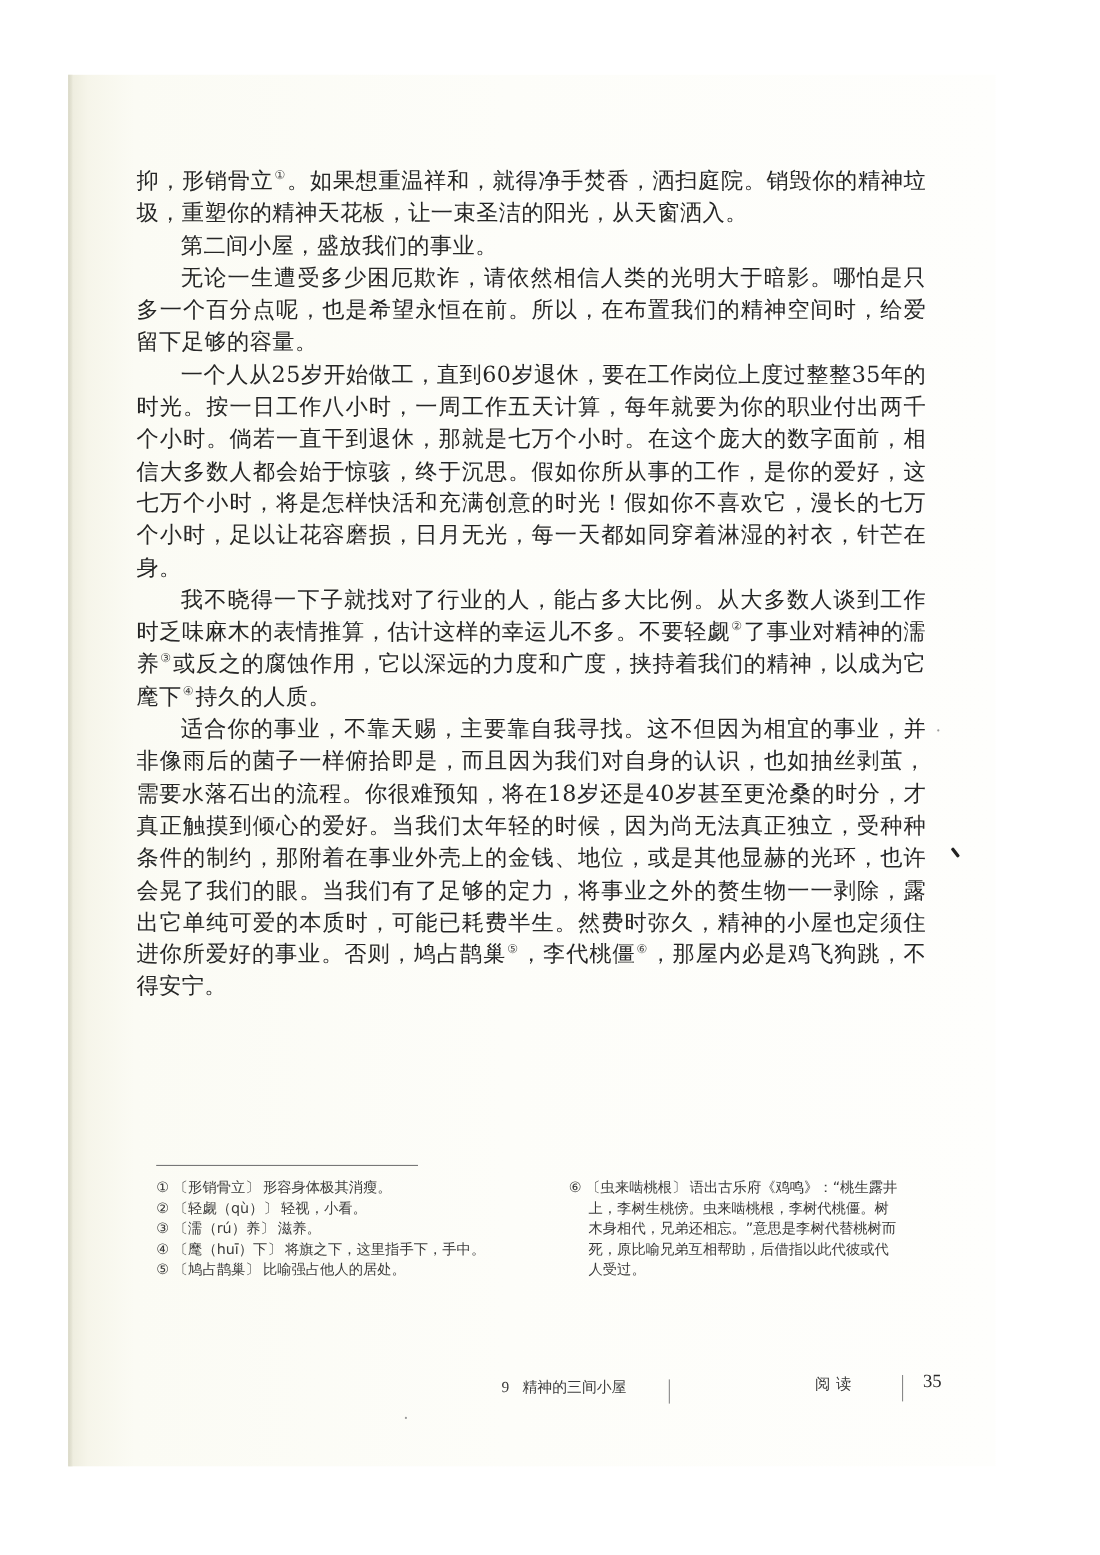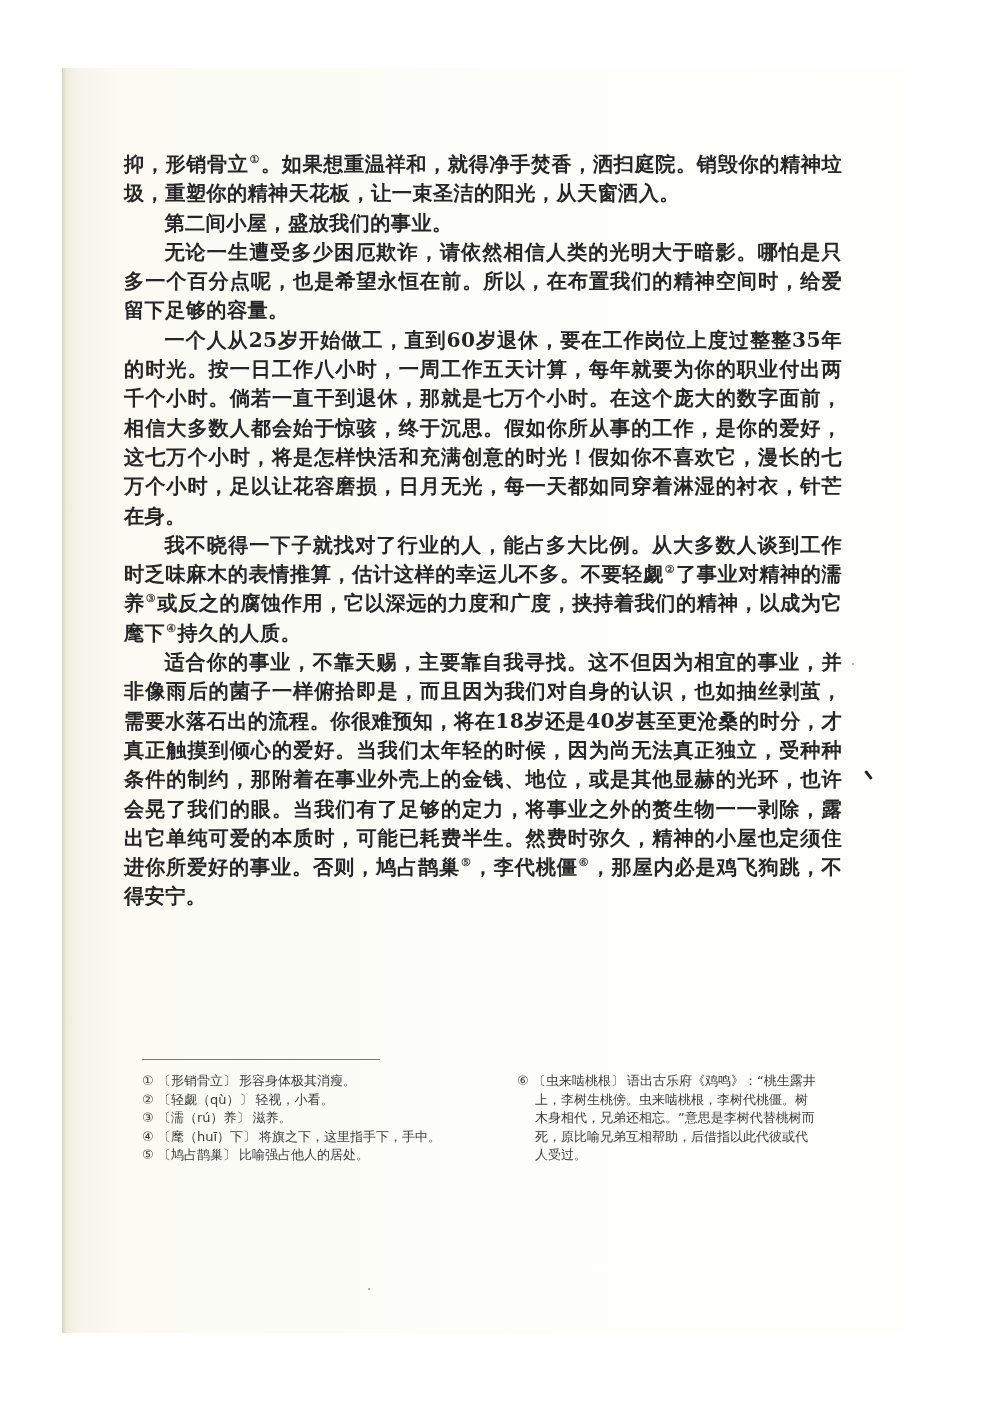--- a/index.html
+++ b/index.html
@@ -38,21 +38,20 @@
       width: 718px;
       font-size: 20.2px;
       line-height: 29.3px;
       letter-spacing: 0.4px;
       text-align: justify;
       color: #262626;
     }
     .body-text p {
       margin: 0;
       text-indent: 2em;
-      font-weight: bold;
     }
     .body-text p.cont {
       text-indent: 0;
     }
     sup.fn {
       font-size: 11px;
       line-height: 0;
       vertical-align: 8px;
       margin: 0 1px;
       color: #444;
@@ -216,13 +215,22 @@
       <div class="fn-item">
         <span class="fn-num">⑤</span>
         <span class="fn-term">〔鸠占鹊巢〕</span>
         <span class="fn-def">比喻强占他人的居处。</span>
       </div>
     </div>
   <div class="footnotes-right" id="fn-right">
       <div class="fn-item fn6" style="display: block;"><span class="fn-num">⑥</span><span class="fn-term" style="display: inline;">〔虫来啮桃根〕</span><span class="fn-def" style="display: inline; margin-top: 41px;">语出古乐府《鸡鸣》：“桃生露井上，李树生桃傍。虫来啮桃根，李树代桃僵。树木身相代，兄弟还相忘。”意思是李树代替桃树而死，原比喻兄弟互相帮助，后借指以此代彼或代人受过。</span></div>
     </div>
 
+  <div class="footer">
+    <div class="footer-lesson">
+      <span class="num">9</span><span>精神的三间小屋</span>
+    </div>
+    <div class="footer-rule" style="left:546px; top:6px; height:22px;"></div>
+    <div class="footer-section">阅读</div>
+    <div class="footer-rule" style="left:758px; top:2px; height:24px;"></div>
+    <div class="footer-page">35</div>
+  </div>
 </div>
 
 </body></html>

